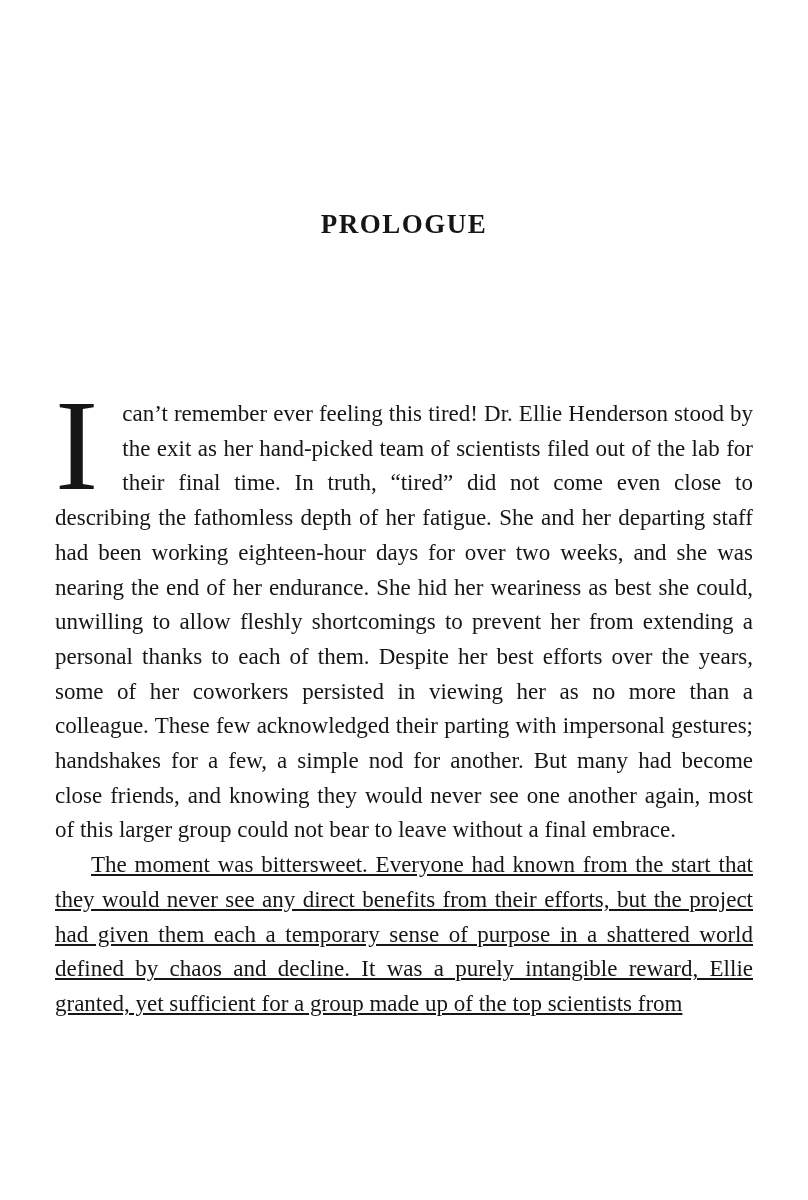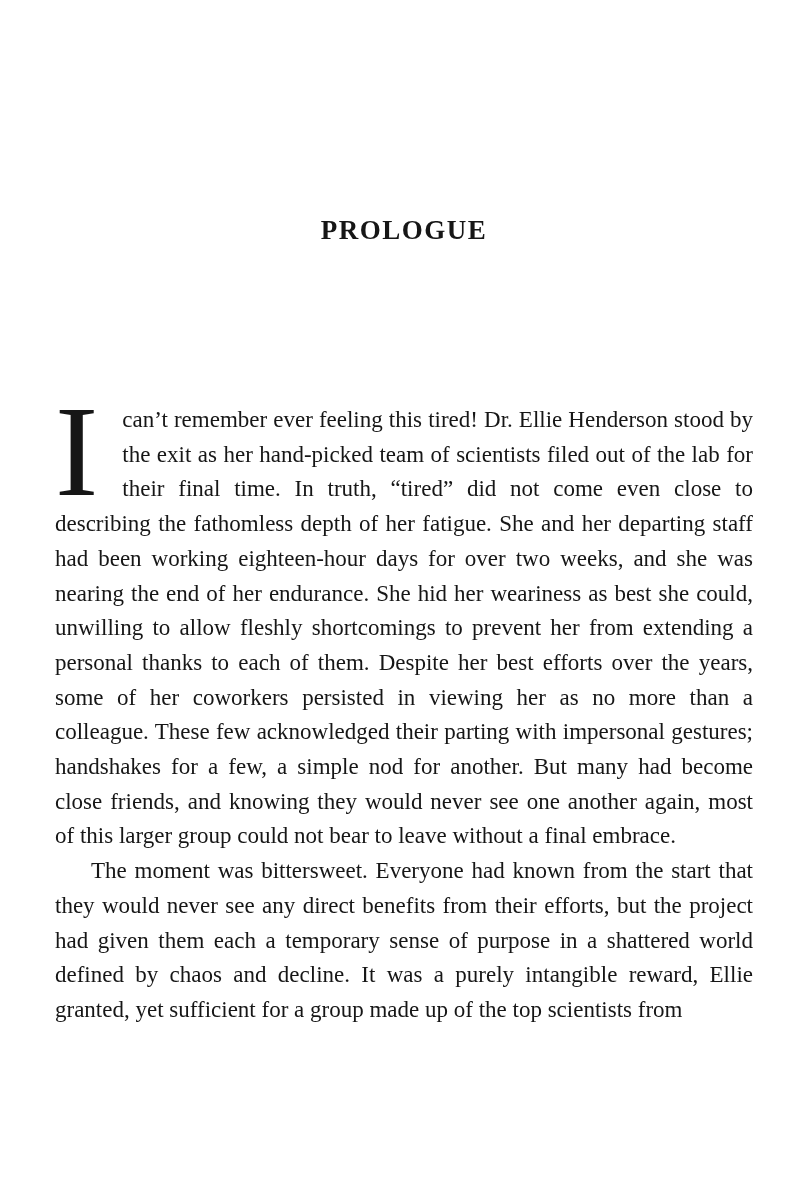--- a/index.html
+++ b/index.html
@@ -6,21 +6,21 @@
     margin: 0;
     padding: 0;
     background: #ffffff;
   }
   .page {
     position: relative;
     width: 808px;
     height: 1200px;
     background: #ffffff;
     box-sizing: border-box;
-    padding: 10px 55px;
+    padding: 4px 55px;
     overflow: hidden;
     font-family: "Liberation Serif", serif;
     color: #161616;
   }
   .chapter-title {
     margin: 0;
     padding-top: 205px;
     text-align: center;
     font-size: 27px;
     font-weight: bold;
@@ -33,20 +33,21 @@
     line-height: 34.7px;
     text-align: justify;
     text-justify: inter-word;
   }
   .body-text p {
     margin: 0;
     padding: 0;
   }
   .body-text p.indented {
     text-indent: 36px;
+    text-decoration: underline;
   }
   .drop-cap {
     float: left;
     font-size: 130px;
     line-height: 96px;
     height: 96px;
     margin: 0 24px 0 0;
     font-weight: 400;
     color: #161616;
   }

